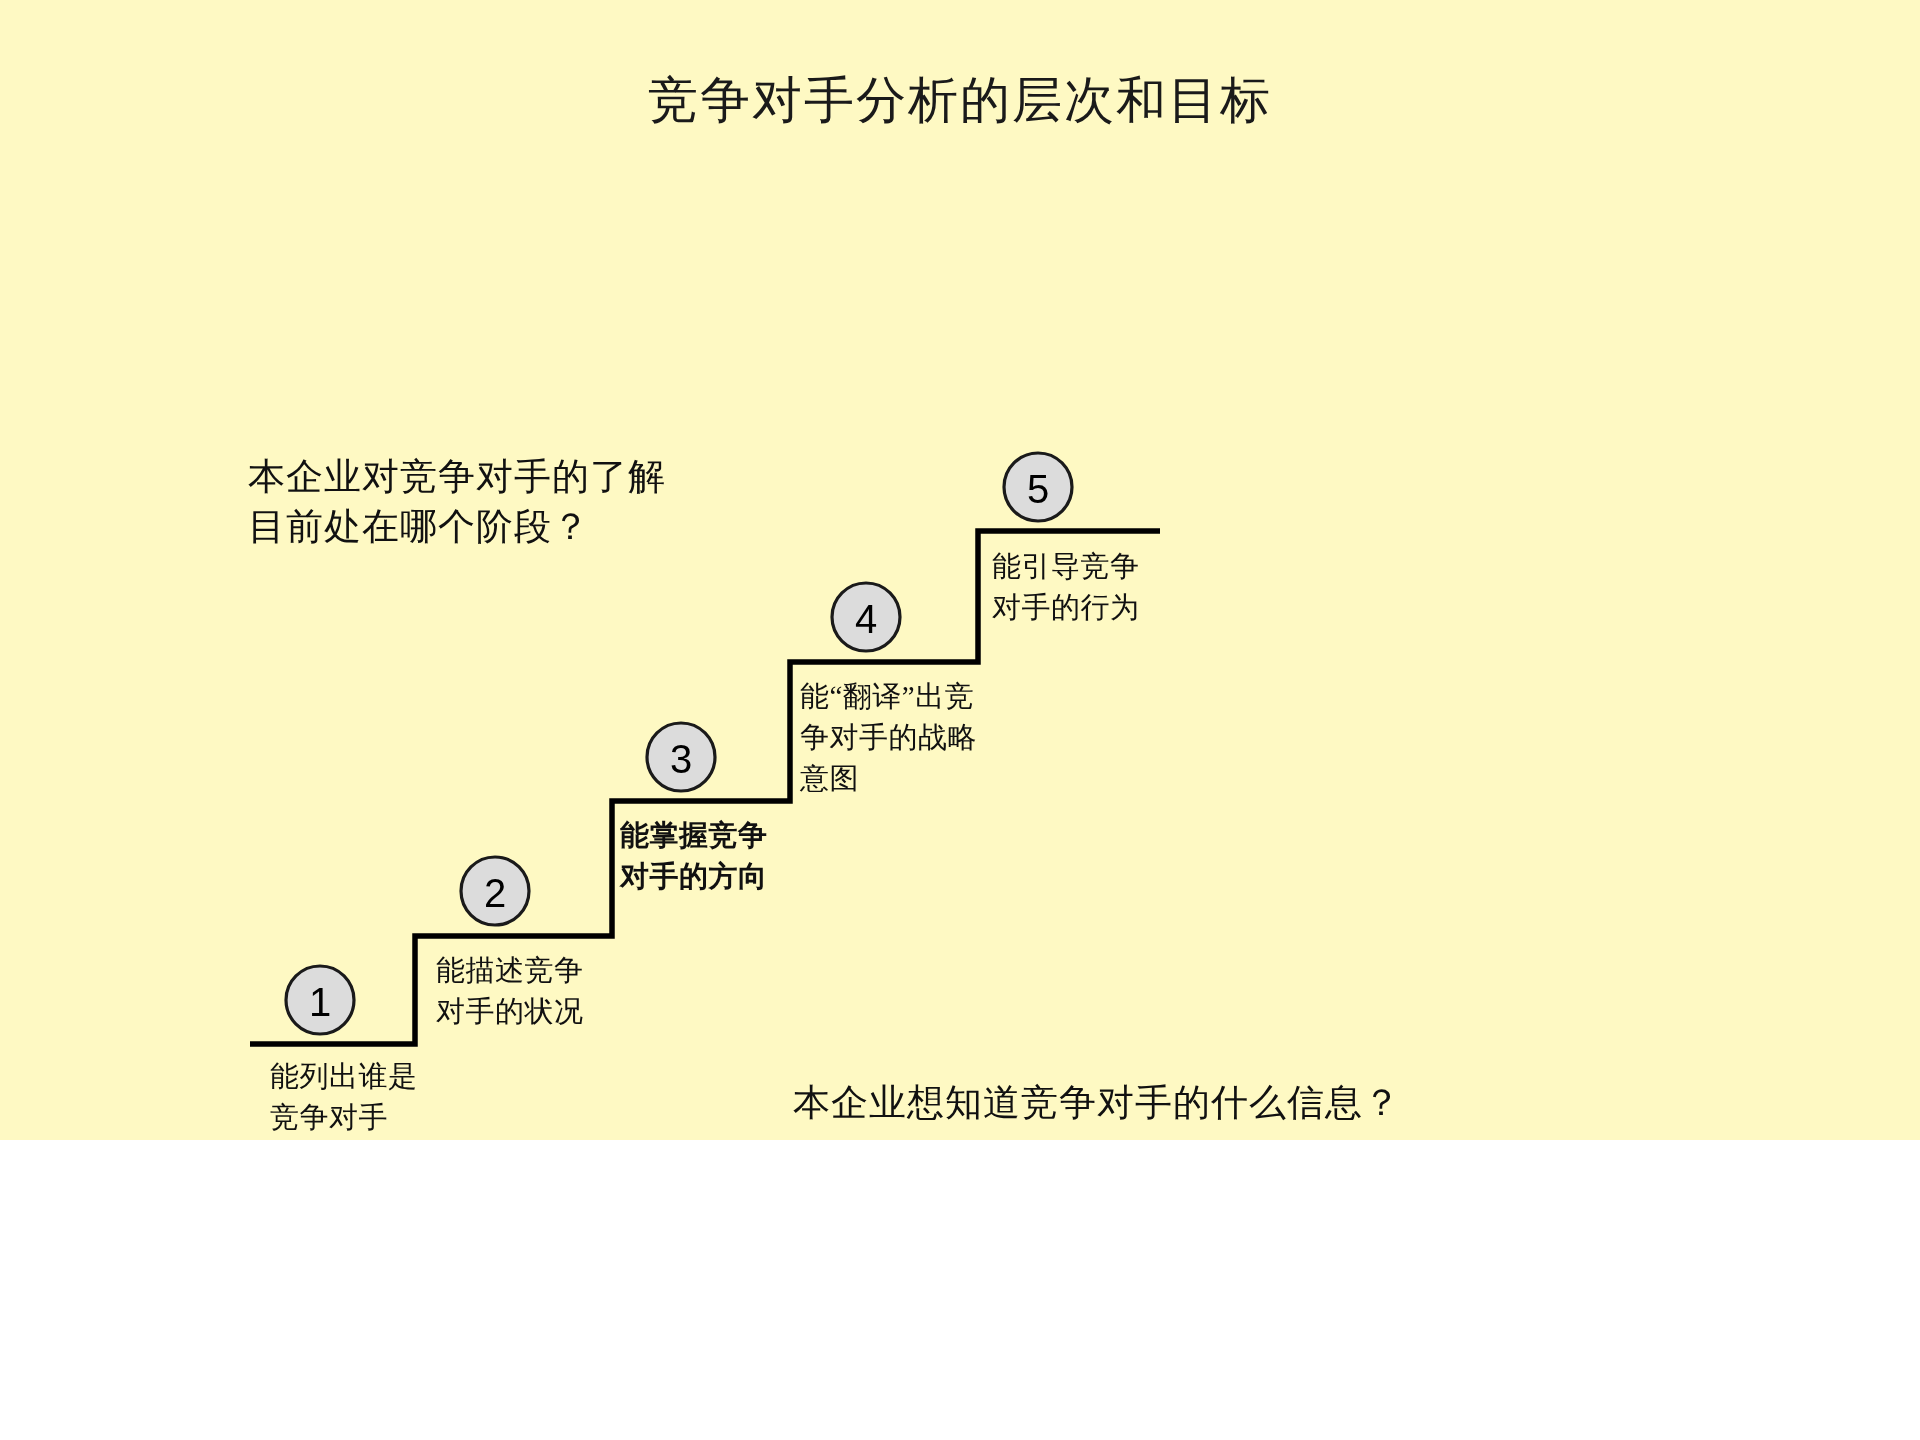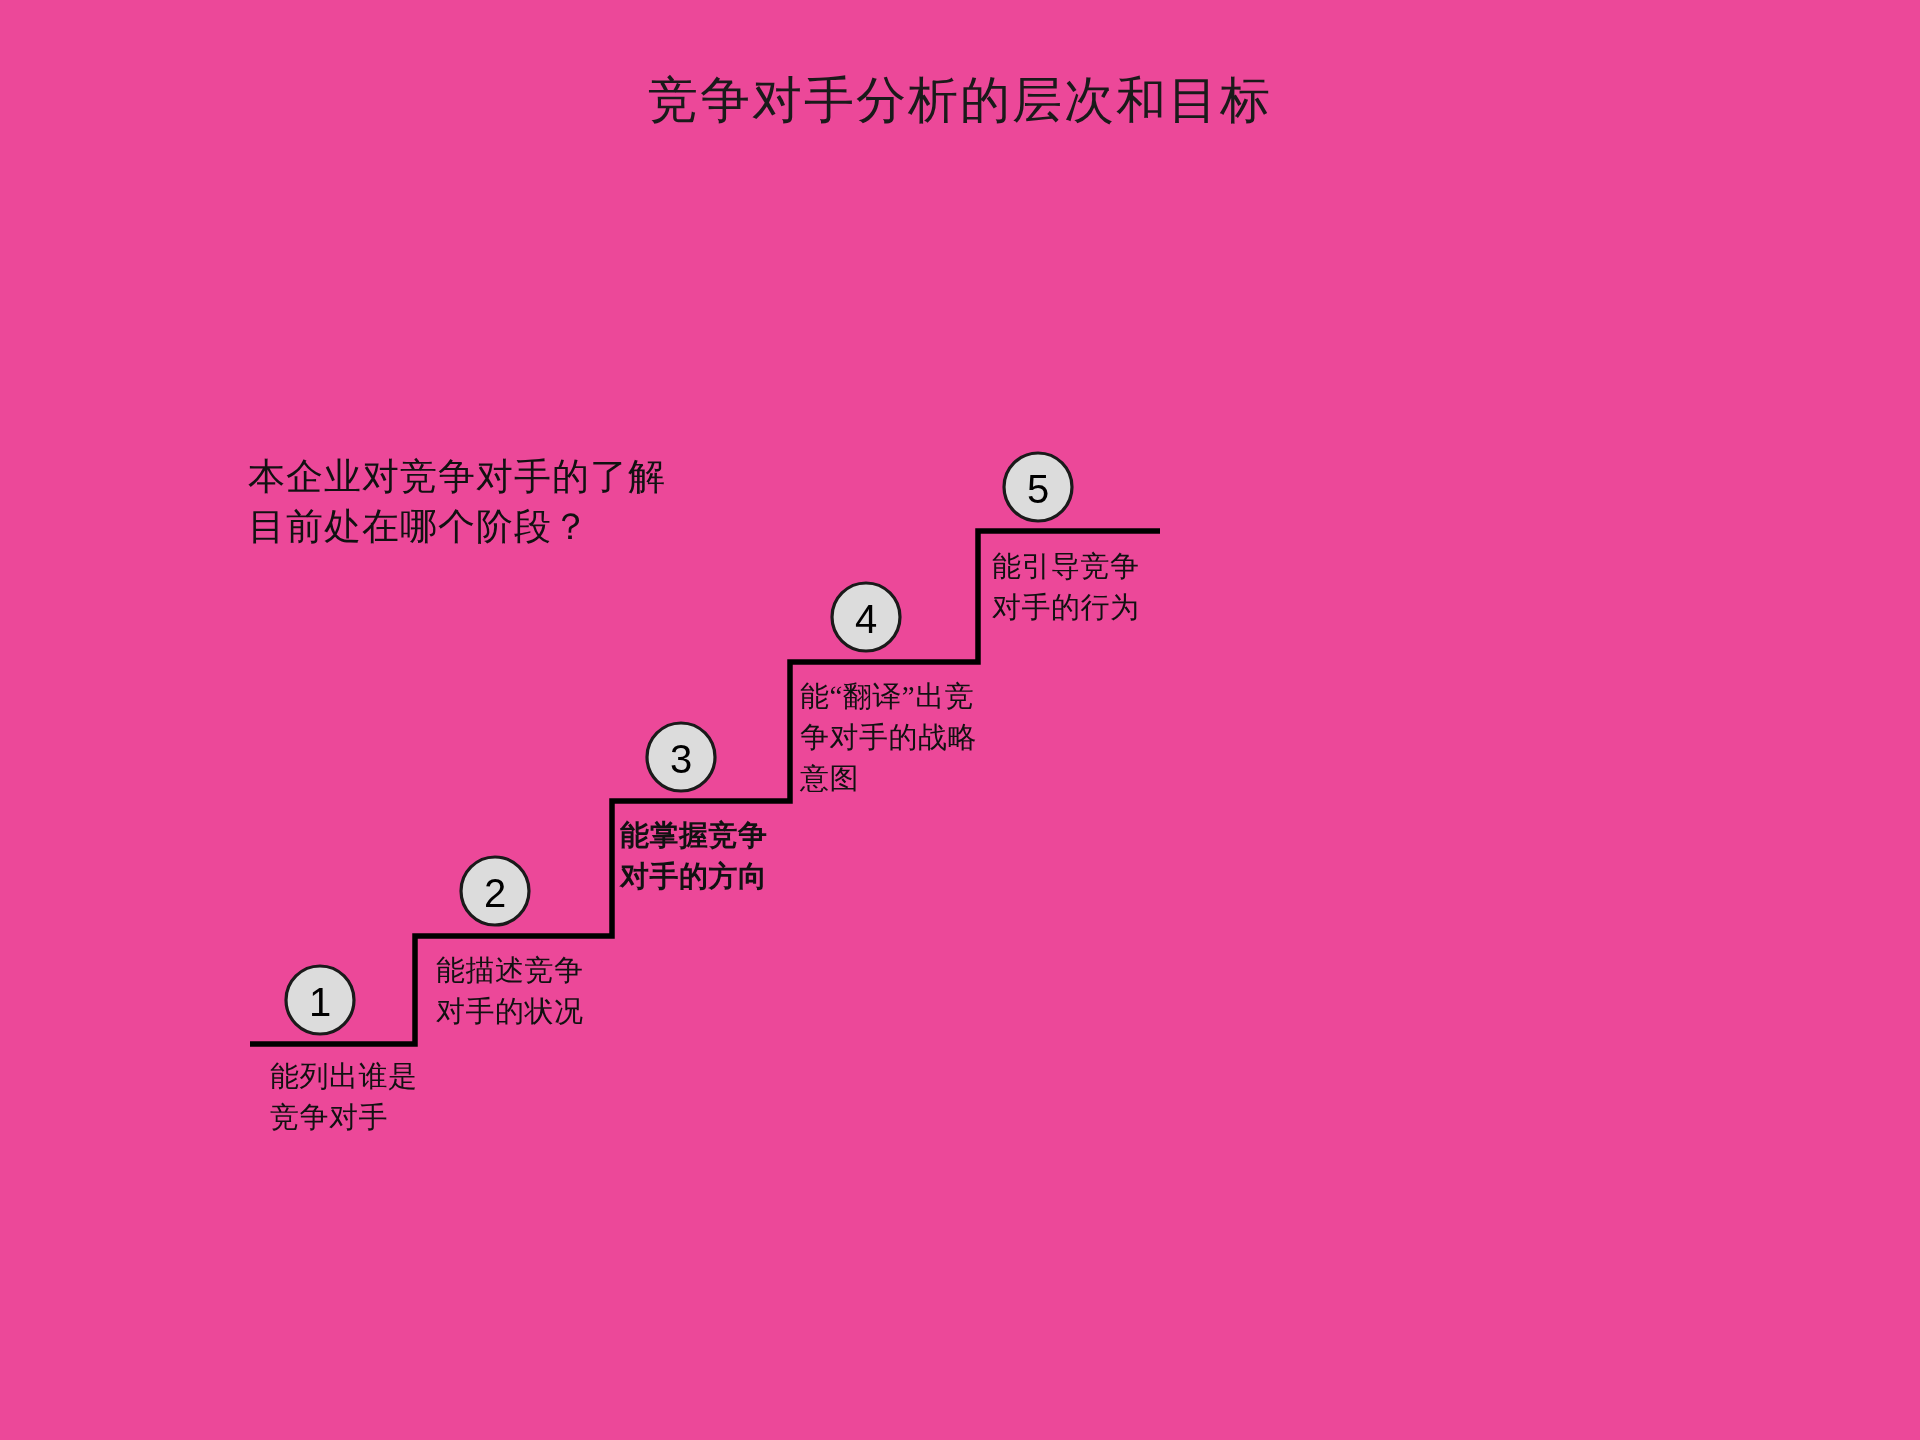--- a/index.html
+++ b/index.html
@@ -14,22 +14,22 @@
     position: relative;
     overflow: hidden;
     font-family: "Liberation Serif", "DejaVu Serif", serif;
     color: #000000;
   }
 
   #slide {
     position: absolute;
     inset: 0;
     width: 1920px;
-    height: 1440px;
-    background: #ec4899;
+    height: 1140px;
+    background: #fef9c3;
   }
 
   
   #title {
     position: absolute;
     top: 72px;
     left: 0;
     width: 1920px;
     text-align: center;
     font-size: 50px;
@@ -170,15 +170,16 @@
 对手的状况</div>
       <div class="step-caption" style="left: 620px; top: 815px; font-weight: bold;">能掌握竞争
 对手的方向</div>
       <div class="step-caption" style="left: 800px; top: 676px;">能“翻译”出竞
 争对手的战略
 意图</div>
       <div class="step-caption" style="left: 992px; top: 546px;">能引导竞争
 对手的行为</div>
     </div>
 
+  <div class="question" id="question-bottom">本企业想知道竞争对手的什么信息？</div>
 
 
 </div>
 
 </body></html>

